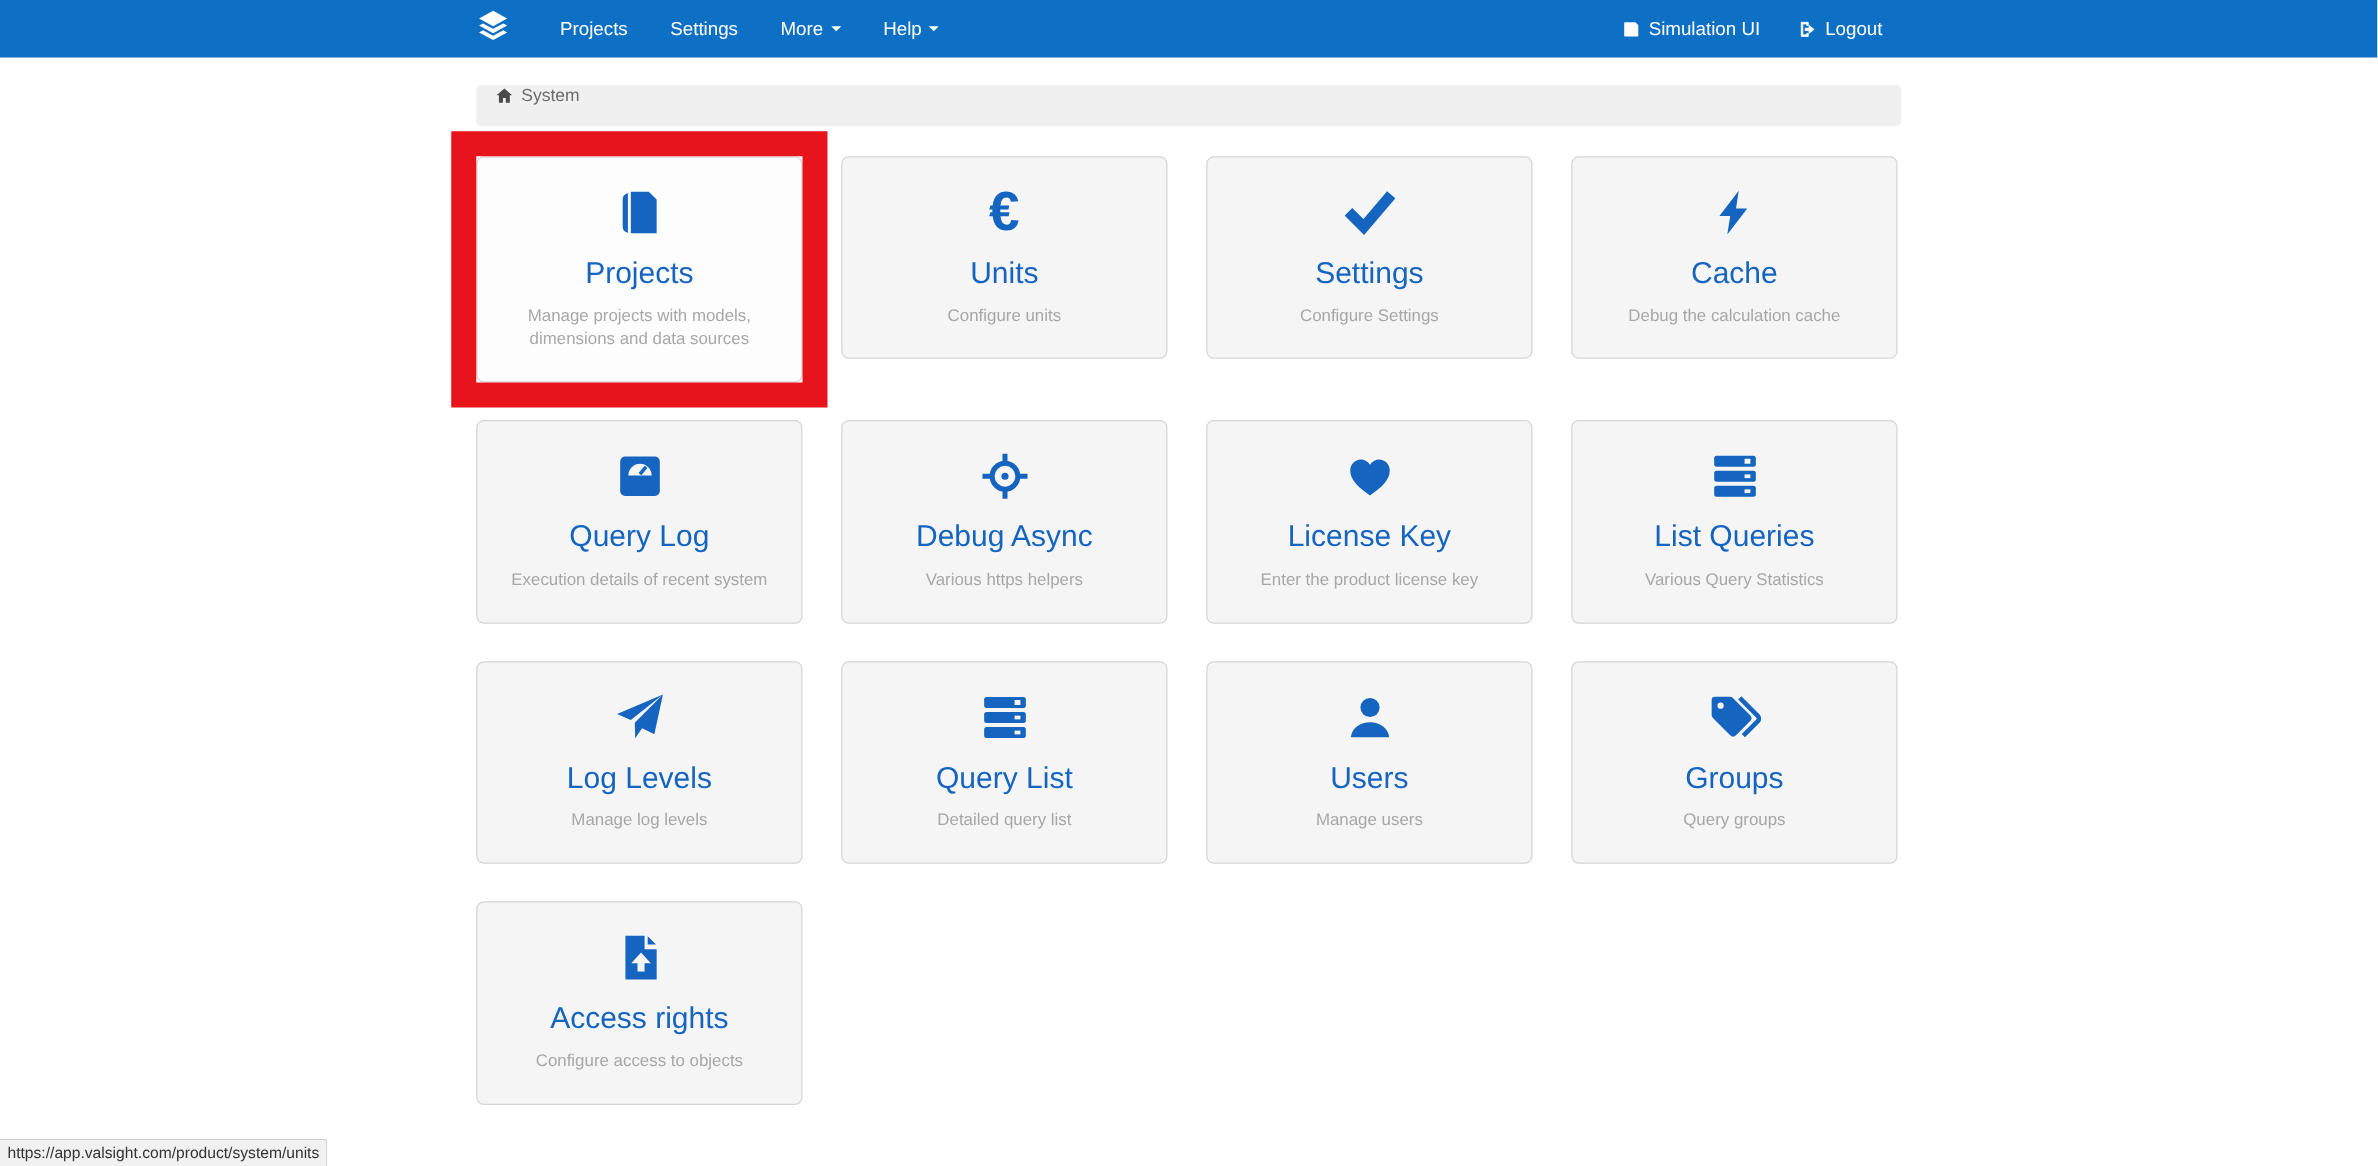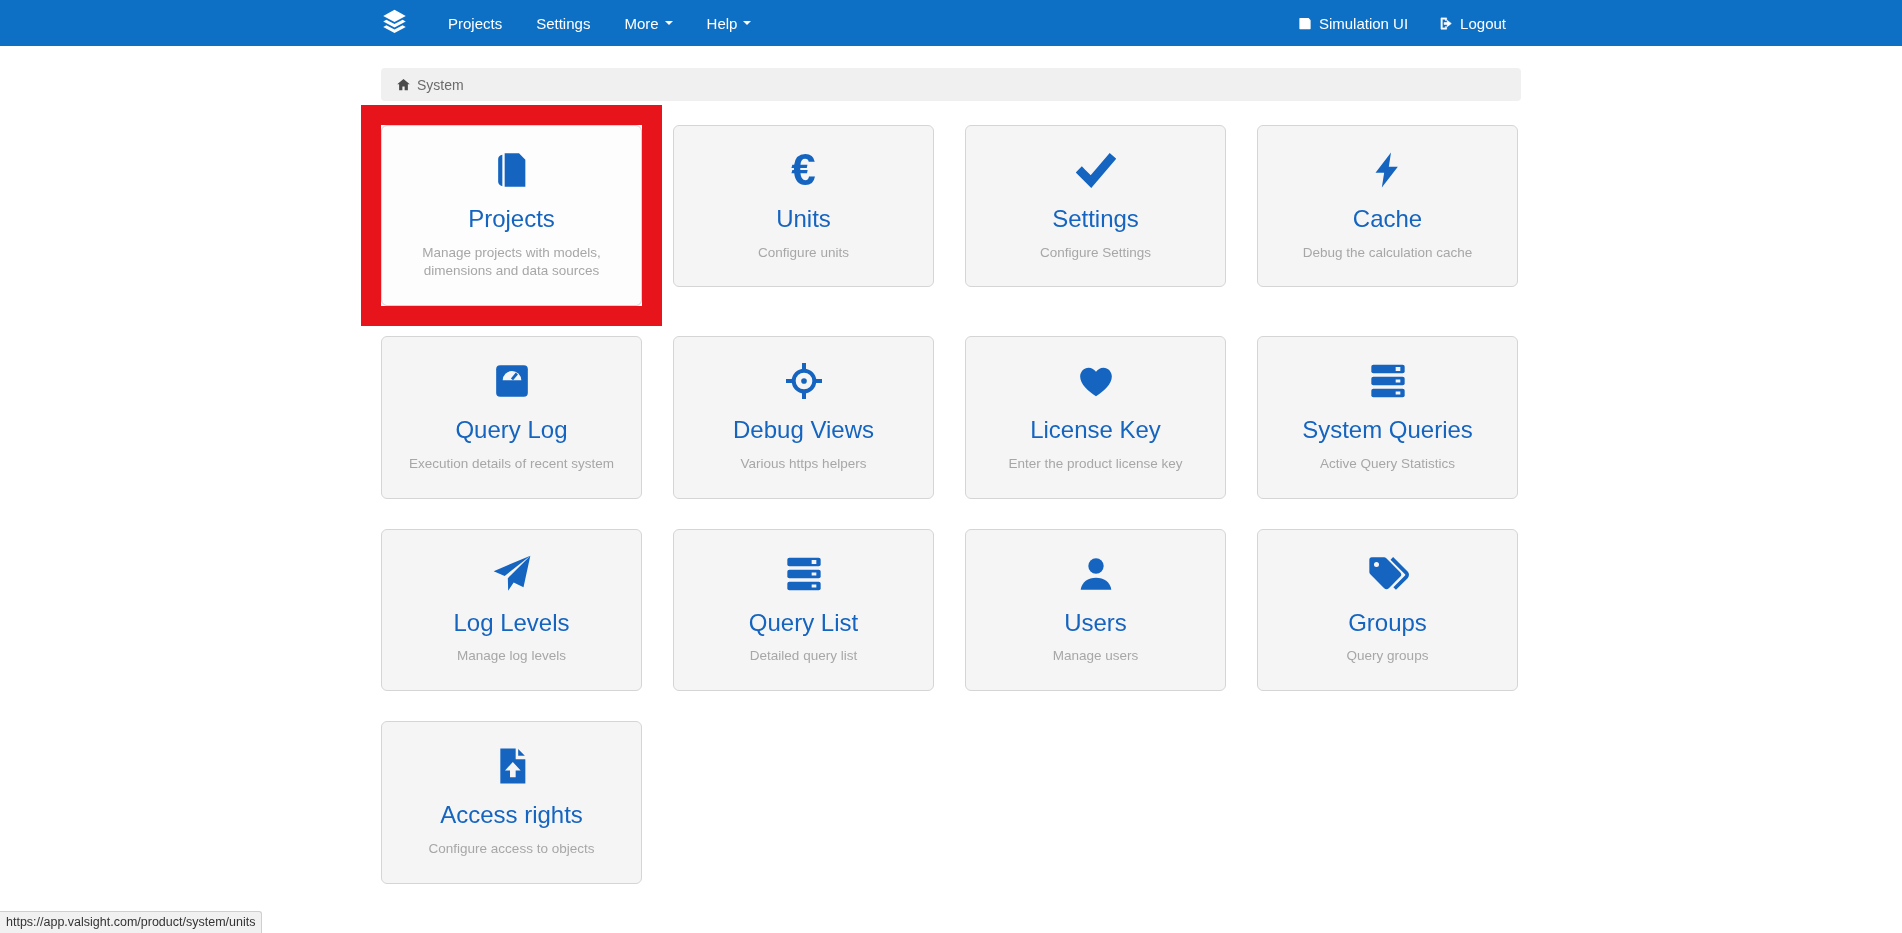--- a/index.html
+++ b/index.html
@@ -17,21 +17,21 @@
   .nav-right .nav-item { padding:0 15px; }
   .nav-icon { display:inline-flex; margin-right:6px; }
   .nav-icon svg { height:15px; width:16px; fill:#fff; stroke:#fff; }
   .caret { display:inline-block; width:0; height:0; margin-left:6px;
     border-left:4px solid transparent; border-right:4px solid transparent;
     border-top:4px solid #fff; }
 
   
   .container { width:1140px; margin:0 auto; }
   .breadcrumb { margin-top:22px; height:33px; background:#f0f0f0; border-radius:4px;
-    display:flex; align-items:center; padding:0 15px; color:#6b6b6b; font-size:14px; }
+    display:flex; align-items:flex-start; padding:0 15px; color:#6b6b6b; font-size:14px; }
   .breadcrumb-link { display:flex; align-items:center; cursor:pointer; }
   .breadcrumb .home { display:inline-flex; margin-right:6px; }
   .breadcrumb .home svg { height:15px; width:15px; fill:#4a4a4a; }
 
   
   .grid { margin-top:24px; display:grid; grid-template-columns:repeat(4,261px);
     column-gap:31px; row-gap:30px; align-items:start; }
   .card { display:block; background:#f5f5f5; border:1px solid #d5d5d5; border-radius:6px;
     text-align:center; padding:24px 12px 24px; cursor:pointer; text-decoration:none; }
   .card-icon { display:block; height:42px; color:#1464c0; }
@@ -166,21 +166,21 @@
     <h3 class="card-title">Query Log</h3>
     <p class="card-desc">Execution details of recent system</p>
   </a>
 
   <a class="card">
     <span class="card-icon"><svg viewBox="0 0 24 24" fill="none" stroke="currentColor" stroke-width="2.4">
             <circle cx="12" cy="12" r="6.2"></circle>
             <path d="M12 1.2v4.2M12 18.6v4.2M1.2 12h4.2M18.6 12h4.2"></path>
             <circle cx="12" cy="12" r="1.7" fill="currentColor" stroke="none"></circle>
           </svg></span>
-    <h3 class="card-title">Debug Views</h3>
+    <h3 class="card-title">Debug Async</h3>
     <p class="card-desc">Various https helpers</p>
   </a>
 
   <a class="card">
     <span class="card-icon"><svg viewBox="0 0 24 24" fill="currentColor">
             <path d="M12 21.2C7.2 17.8 2.5 14 2.5 9.3 2.5 6.4 4.7 4 7.6 4c1.8 0 3.4 1 4.4 2.5C13 5 14.6 4 16.4 4c2.9 0 5.1 2.4 5.1 5.3 0 4.7-4.7 8.5-9.5 11.9z"></path>
           </svg></span>
     <h3 class="card-title">License Key</h3>
     <p class="card-desc">Enter the product license key</p>
   </a>
@@ -190,22 +190,22 @@
     <span class="card-icon"><svg viewBox="0 0 24 24" fill="currentColor">
             <rect x="2" y="2.2" width="20" height="5.2" rx="1.2"></rect>
             <rect x="2" y="9.4" width="20" height="5.2" rx="1.2"></rect>
             <rect x="2" y="16.6" width="20" height="5.2" rx="1.2"></rect>
             <g fill="#f5f5f5">
               <rect x="16.6" y="3.6" width="2.8" height="2.4"></rect>
               <rect x="16.6" y="11.1" width="2.8" height="1.8"></rect>
               <rect x="16.6" y="18.3" width="2.8" height="1.8"></rect>
             </g>
           </svg></span>
-    <h3 class="card-title">System Queries</h3>
-    <p class="card-desc">Active Query Statistics</p>
+    <h3 class="card-title">List Queries</h3>
+    <p class="card-desc">Various Query Statistics</p>
   </a>
 
   <a class="card">
     <span class="card-icon"><svg viewBox="0 0 24 24" fill="currentColor">
             <path d="M23 1 1 10.3l6.6 2.9zM23 1 9.5 14.5l.2 7.5 3.3-4.9 5.9 2.9z"></path>
           </svg></span>
     <h3 class="card-title">Log Levels</h3>
     <p class="card-desc">Manage log levels</p>
   </a>
 

